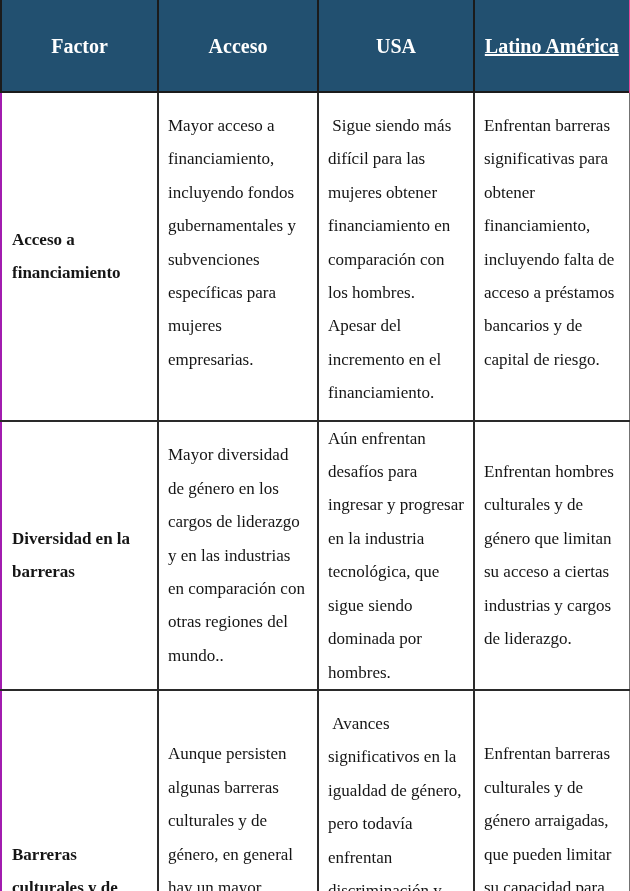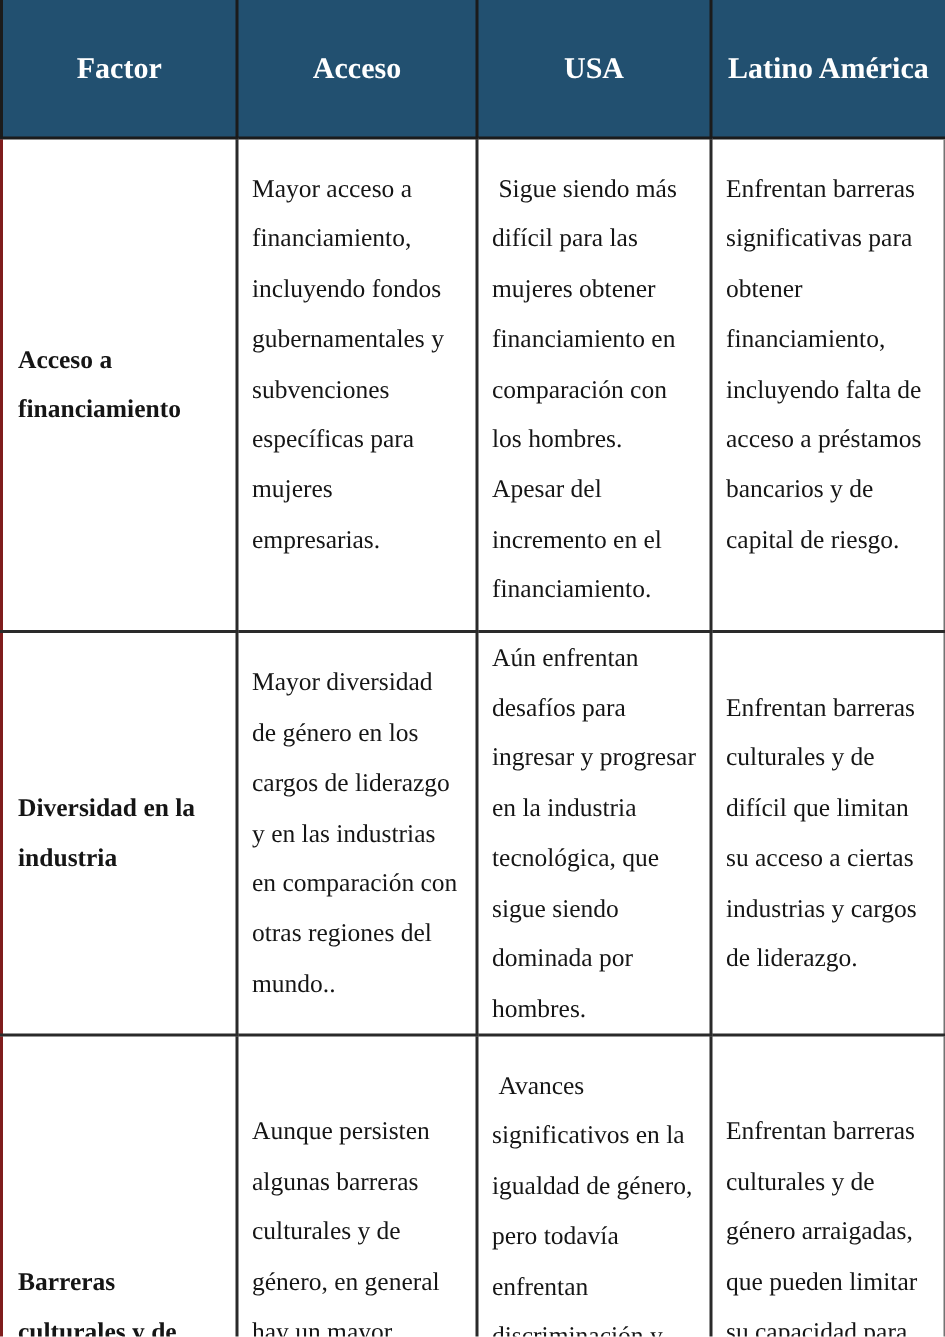--- a/index.html
+++ b/index.html
@@ -46,37 +46,38 @@
     height: 92px;
     padding: 2px 6px;
     border-right: 2px solid #1b1b1b;
     border-bottom: 2px solid #1b1b1b;
     box-sizing: border-box;
   }
   thead th.first-col {
     border-left: 2px solid #1b1b1b;
   }
   thead th.last-col {
-    border-right: 1px solid #ec4899;
+    border-right: 3px solid #ec4899;
+    text-decoration: underline;
   }
 
   tbody td {
     font-family: "Liberation Serif", "DejaVu Serif", serif;
     font-size: 17px;
     line-height: 33.4px;
     color: #151515;
     background: #ffffff;
     border-right: 2px solid #2a2a2a;
     border-bottom: 2px solid #2a2a2a;
     padding: 0 9px;
     box-sizing: border-box;
     text-align: left;
   }
   tbody td.first-col {
-    border-left: 2px solid #7f1d1d;
+    border-left: 2px solid #a21caf;
     font-weight: bold;
     vertical-align: middle;
     padding-left: 10px;
     padding-right: 12px;
   }
   tbody td.last-col {
     border-right: 2px solid #737373;
   }
   tbody td.body-cell {
     vertical-align: top;
@@ -128,30 +129,30 @@
         <td class="body-cell">
           <span class="cell-text"> Sigue siendo más difícil para las mujeres obtener financiamiento en comparación con los hombres.
 Apesar del incremento en el financiamiento.</span>
         </td>
         <td class="body-cell last-col">
           <span class="cell-text">Enfrentan barreras significativas para obtener financiamiento, incluyendo falta de acceso a préstamos bancarios y de capital de riesgo.</span>
         </td>
       </tr>
       <tr class="row-2">
         <td class="first-col">
-          <span class="cell-text">Diversidad en la industria</span>
+          <span class="cell-text">Diversidad en la barreras</span>
         </td>
         <td class="body-cell mid-align">
           <span class="cell-text">Mayor diversidad de género en los cargos de liderazgo y en las industrias en comparación con otras regiones del mundo..</span>
         </td>
         <td class="body-cell mid-align">
           <span class="cell-text">Aún enfrentan desafíos para ingresar y progresar en la industria tecnológica, que sigue siendo dominada por hombres.</span>
         </td>
         <td class="body-cell mid-align last-col">
-          <span class="cell-text">Enfrentan barreras culturales y de difícil que limitan su acceso a ciertas industrias y cargos de liderazgo.</span>
+          <span class="cell-text">Enfrentan hombres culturales y de género que limitan su acceso a ciertas industrias y cargos de liderazgo.</span>
         </td>
       </tr>
       <tr class="row-3">
         <td class="first-col">
           <span class="cell-text">Barreras culturales y de género</span>
         </td>
         <td class="body-cell mid-align">
           <span class="cell-text">Aunque persisten algunas barreras culturales y de género, en general hay un mayor reconocimiento y aceptación de las mujeres empresarias.</span>
         </td>
         <td class="body-cell">

